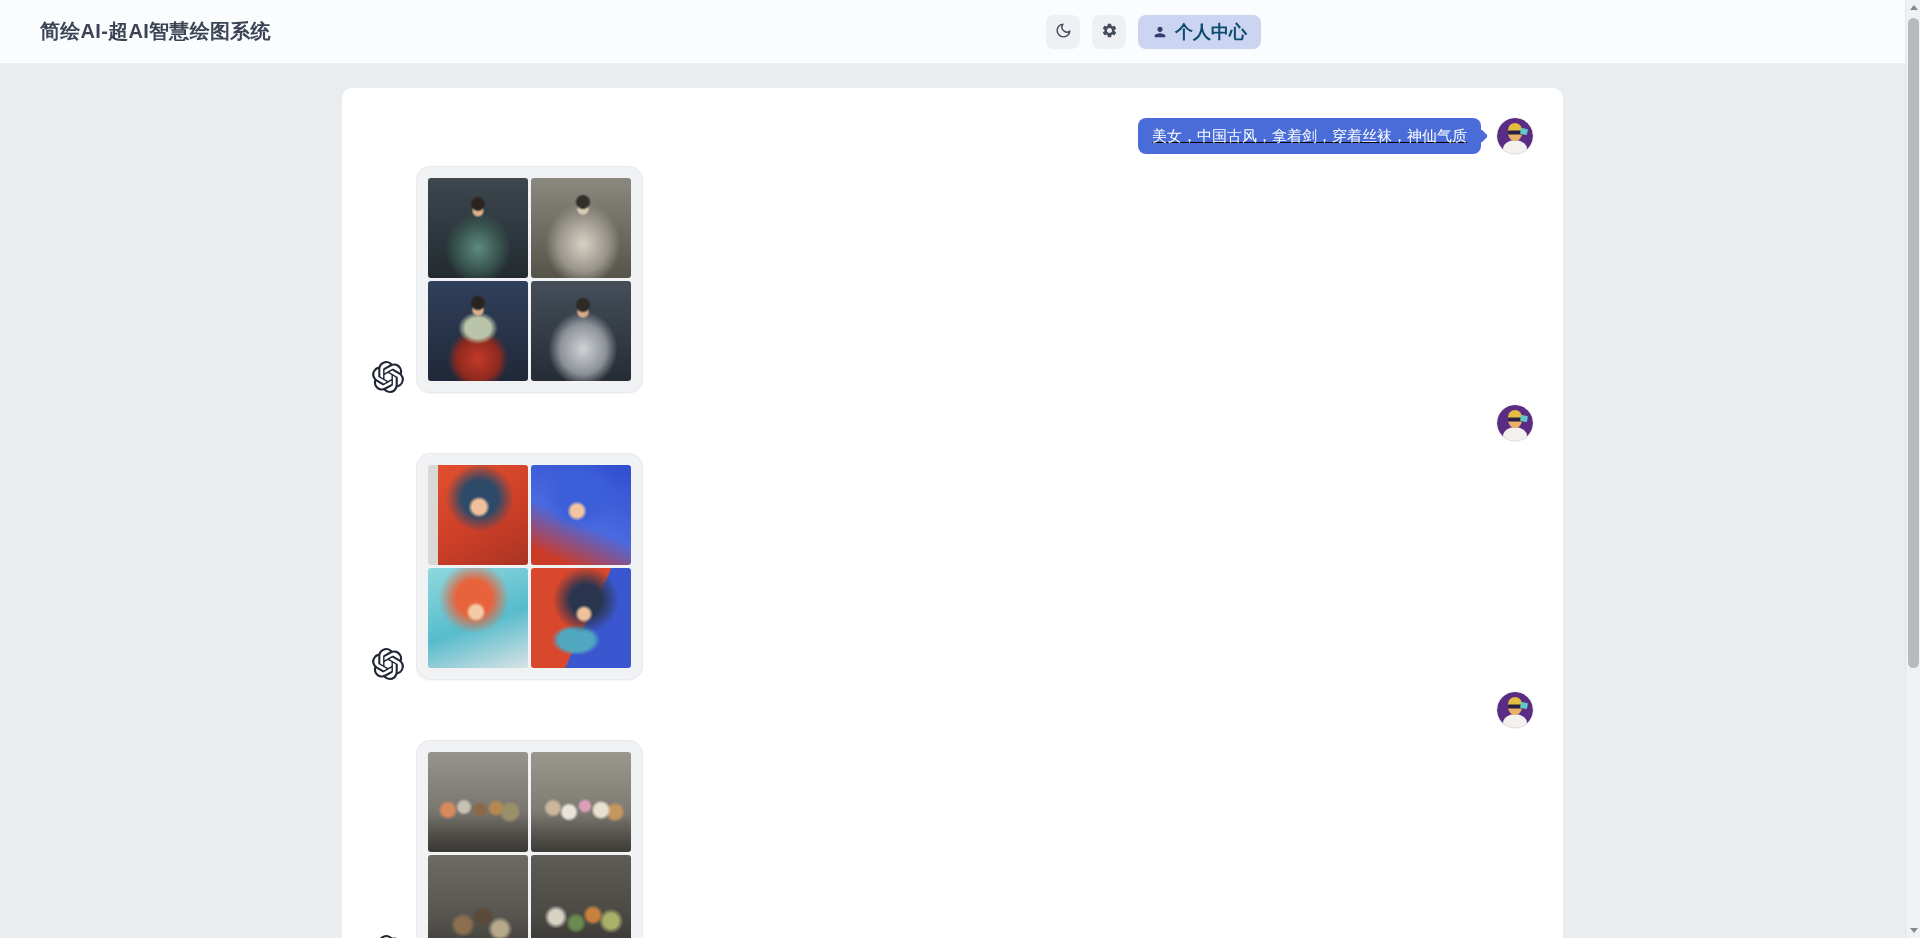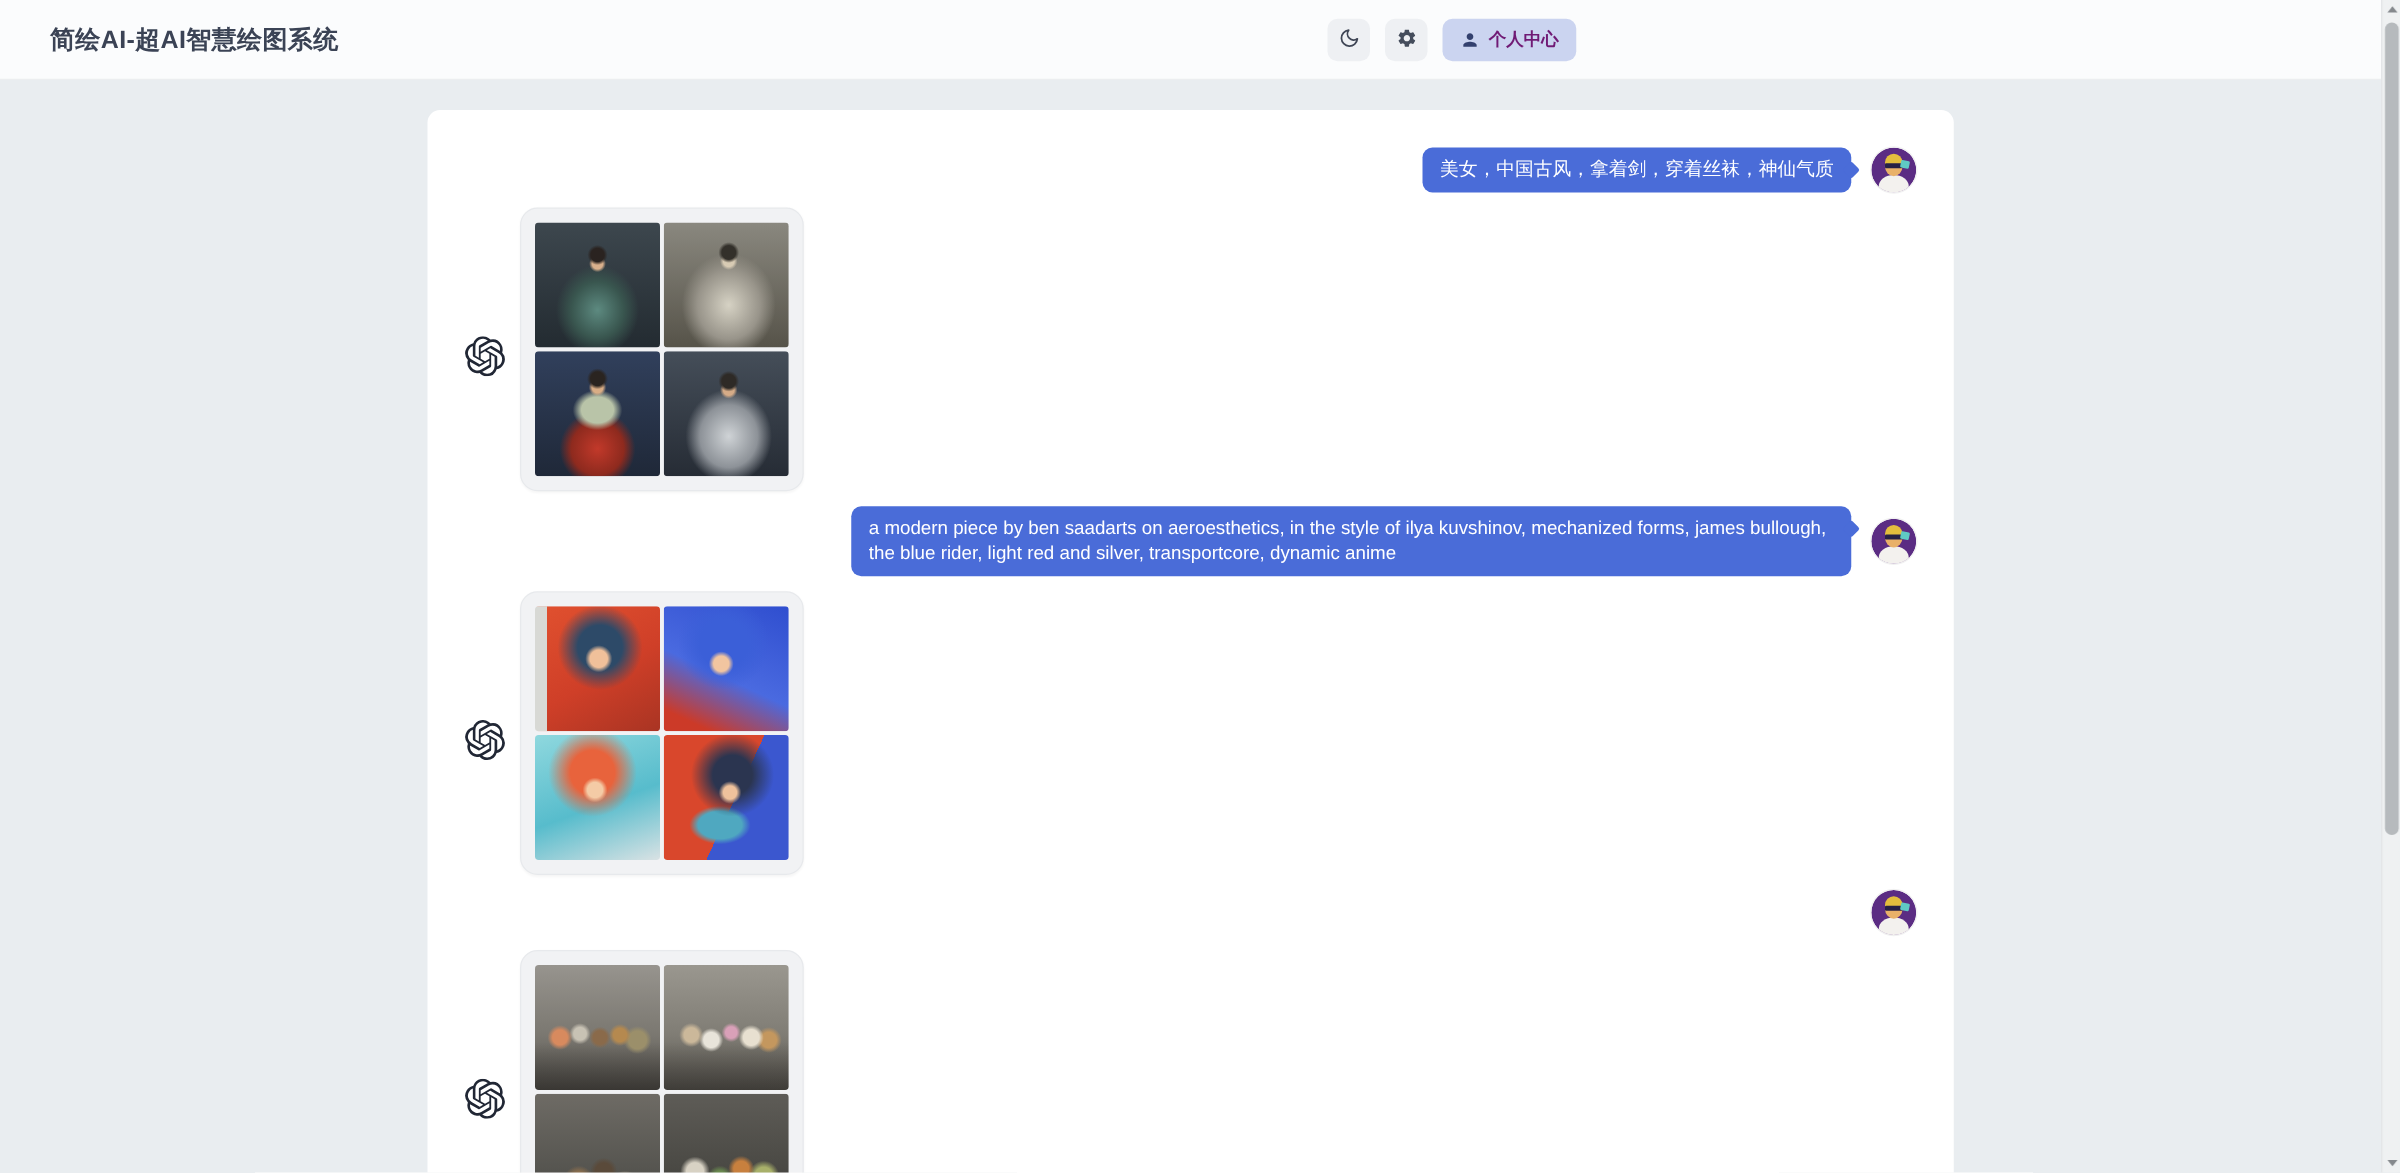--- a/index.html
+++ b/index.html
@@ -18,32 +18,32 @@
   }
   .container { width:1221px; margin:0 auto; }
   .nav-inner { display:flex; align-items:center; justify-content:space-between;margin-left:40px; }
   .app-title { font-size:20px; font-weight:700; color:#3b4355; letter-spacing:.3px; }
   .nav-actions { display:flex; align-items:center; }
   .icon-btn {
     width:34px; height:34px; border:none; border-radius:8px; background:#eef0f3;
     display:flex; align-items:center; justify-content:center; margin-left:12px; cursor:pointer;
   }
   .pill-btn {
-    height:34px; border:none; border-radius:8px; background:#cbd4f0; color:#701a75;
+    height:34px; border:none; border-radius:8px; background:#cbd4f0; color:#0c4a6e;
     display:flex; align-items:center; gap:7px; padding:0 14px; margin-left:12px;
-    font-size:14px; font-weight:600; cursor:pointer;
+    font-size:18px; font-weight:600; cursor:pointer;
     font-family:"Liberation Sans","DejaVu Sans",sans-serif;
   }
 
   
   .chat-card {
     margin-top:24px; background:#ffffff; border-radius:10px 10px 0 0;
     min-height:900px; padding:30px;
   }
-  .msg-row { display:flex; align-items:center; margin-bottom:12px; }
+  .msg-row { display:flex; align-items:flex-end; margin-bottom:12px;text-decoration:underline; }
   .msg-row.user { justify-content:flex-end; }
 
   .bubble {
     position:relative; background:#4a6cd8; color:#ffffff;
     padding:8px 14px; border-radius:8px; max-width:800px;
     font-size:15px; line-height:20px; margin-right:16px; word-break:break-word;
   }
   .bubble .tail {
     position:absolute; right:-5px; top:13px; width:10px; height:10px;
     background:#4a6cd8; transform:rotate(45deg); border-radius:2px;
@@ -217,24 +217,20 @@
           <div class="img-grid">
             <div class="thumb t-a1" title="ancient chinese woman in teal hanfu holding a sword"></div>
             <div class="thumb t-a2" title="ancient chinese woman in white robe, monochrome"></div>
             <div class="thumb t-a3" title="ancient chinese woman in red dress playing pipa"></div>
             <div class="thumb t-a4" title="ancient chinese woman in pale dress with instrument"></div>
           </div>
         </div>
       </div>
 
       <div class="msg-row user">
-        <div class="bubble">
-          <span>a modern piece by ben saadarts on aeroesthetics, in the style of ilya kuvshinov, mechanized forms, james bullough, the blue rider, light red and silver, transportcore, dynamic anime</span>
-          <span class="tail"></span>
-        </div>
         <div class="avatar">
           <svg width="36" height="36" viewBox="0 0 36 36">
             <circle cx="18" cy="18" r="18" fill="#5b2c83"></circle>
             <ellipse cx="18" cy="31" rx="12" ry="9" fill="#f3f1ee"></ellipse>
             <ellipse cx="18" cy="15" rx="7" ry="8" fill="#e9b169"></ellipse>
             <path d="M11 12 a7 7 0 0 1 14 0 l0 1 -14 0 z" fill="#e3bd3d"></path>
             <rect x="11" y="12.5" width="14" height="4" rx="1" fill="#272145"></rect>
             <rect x="23.5" y="10.5" width="7" height="6" rx="1" fill="#5fc9c4" transform="rotate(12 27 13.5)"></rect>
           </svg>
         </div>

